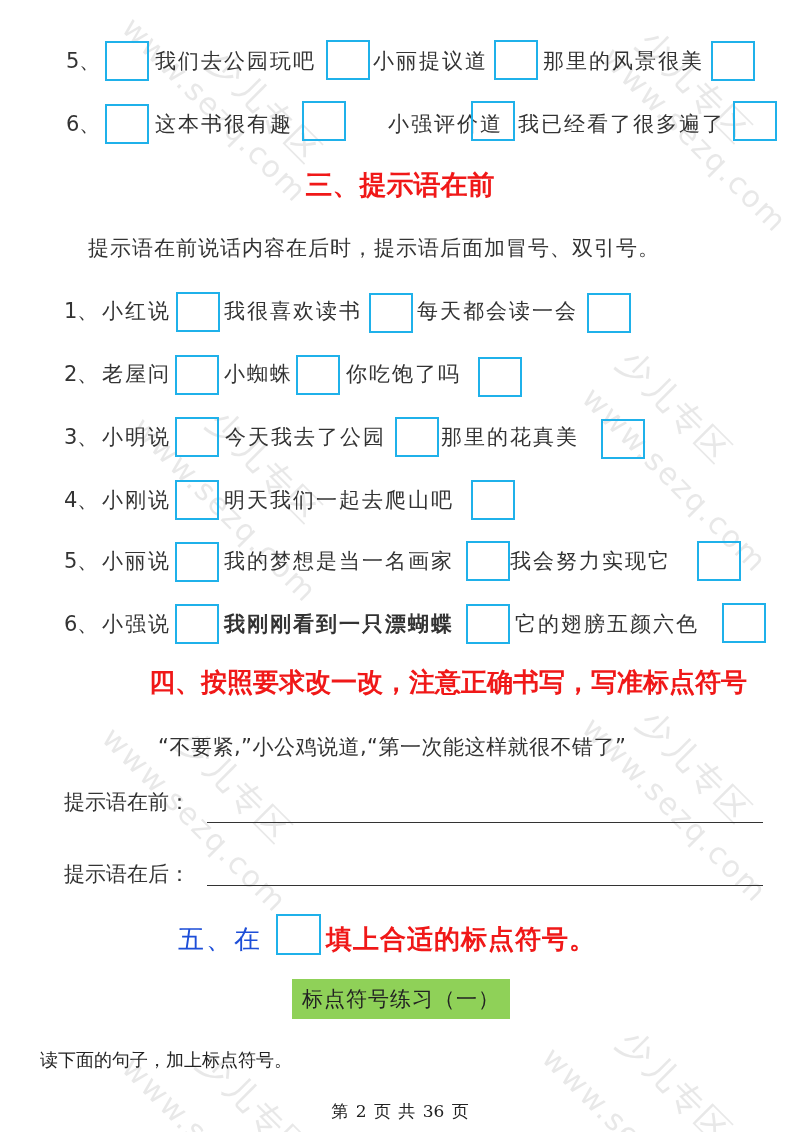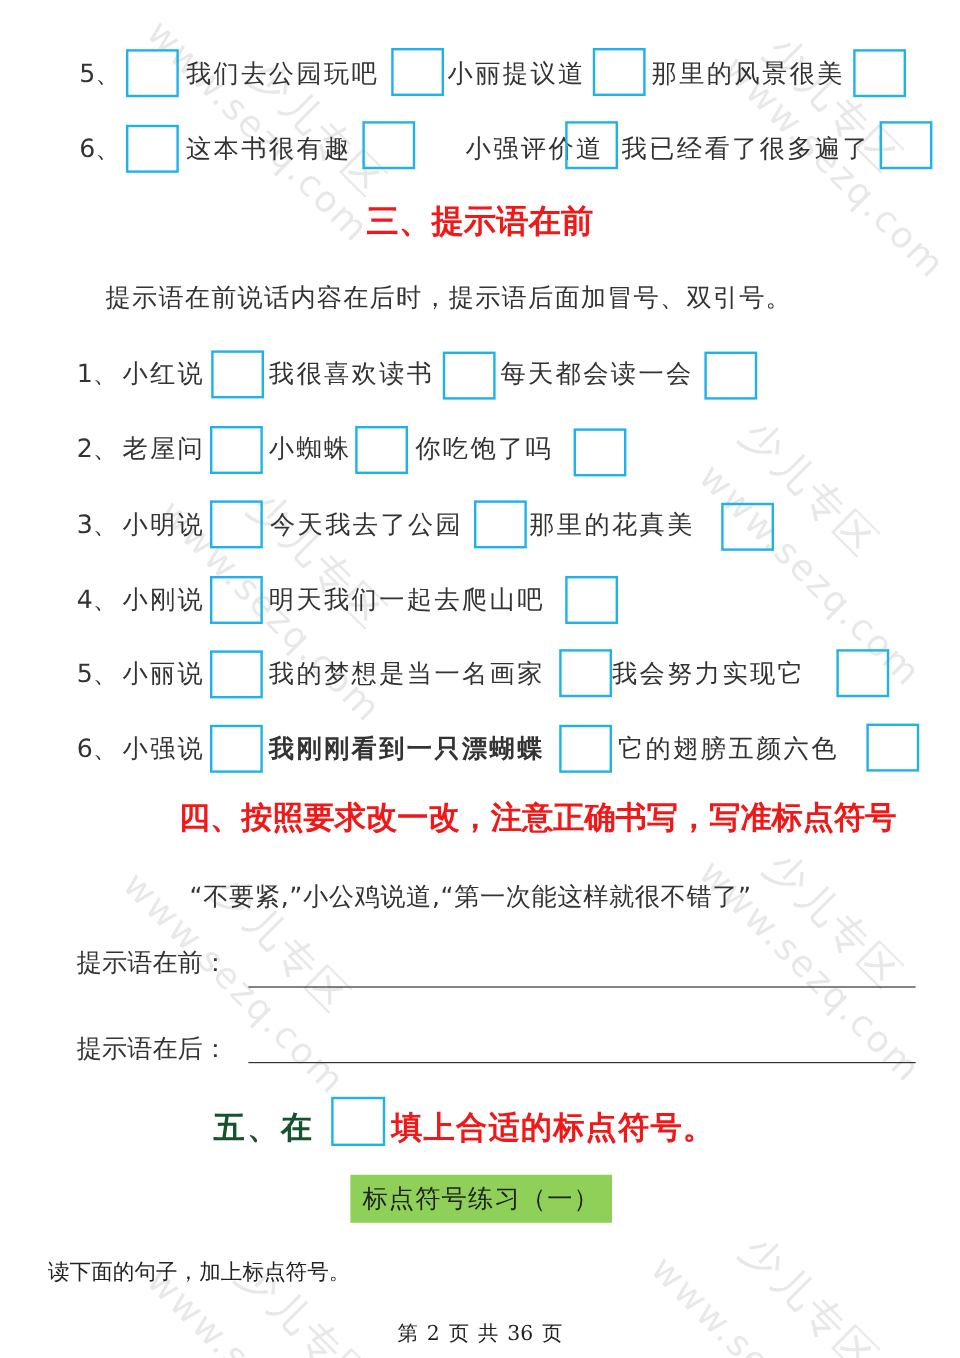--- a/index.html
+++ b/index.html
@@ -146,21 +146,21 @@
 <div>
   <span class="abs txt" style="left:64px; top:792px; letter-spacing:0px;">提示语在前：</span>
   <div class="underline" style="left:207px; top:822px; width:556px;"></div>
 </div>
 <div>
   <span class="abs txt" style="left:64px; top:864px; letter-spacing:0px;">提示语在后：</span>
   <div class="underline" style="left:207px; top:885px; width:556px;"></div>
 </div>
 
 <div>
-  <span class="abs serif-text" style="left:178px; top:922px; font-size:26px; font-weight:bold; color:#14532d; letter-spacing:2px;">五、在</span>
+  <span class="abs serif-text" style="left:178px; top:922px; font-size:26px; font-weight:normal; color:#1d4ed8; letter-spacing:2px;">五、在</span>
   <div class="box" style="left:276px; top:914px; width:45px; height:41px;"></div>
   <span class="abs serif-text" style="left:326px; top:922px; font-size:26px; font-weight:bold; color:#f01818; letter-spacing:1px;">填上合适的标点符号。</span>
 </div>
 
 <div class="green-tag">标点符号练习（一）</div>
 
 <div class="abs serif-text" style="left:40px; top:1048px; font-size:18px; color:#222;">读下面的句子，加上标点符号。</div>
 
 <div class="abs serif-text" style="left:0; width:800px; text-align:center; top:1100px; font-size:17px; color:#222; word-spacing:2px;">第 2 页 共 36 页</div>
 

